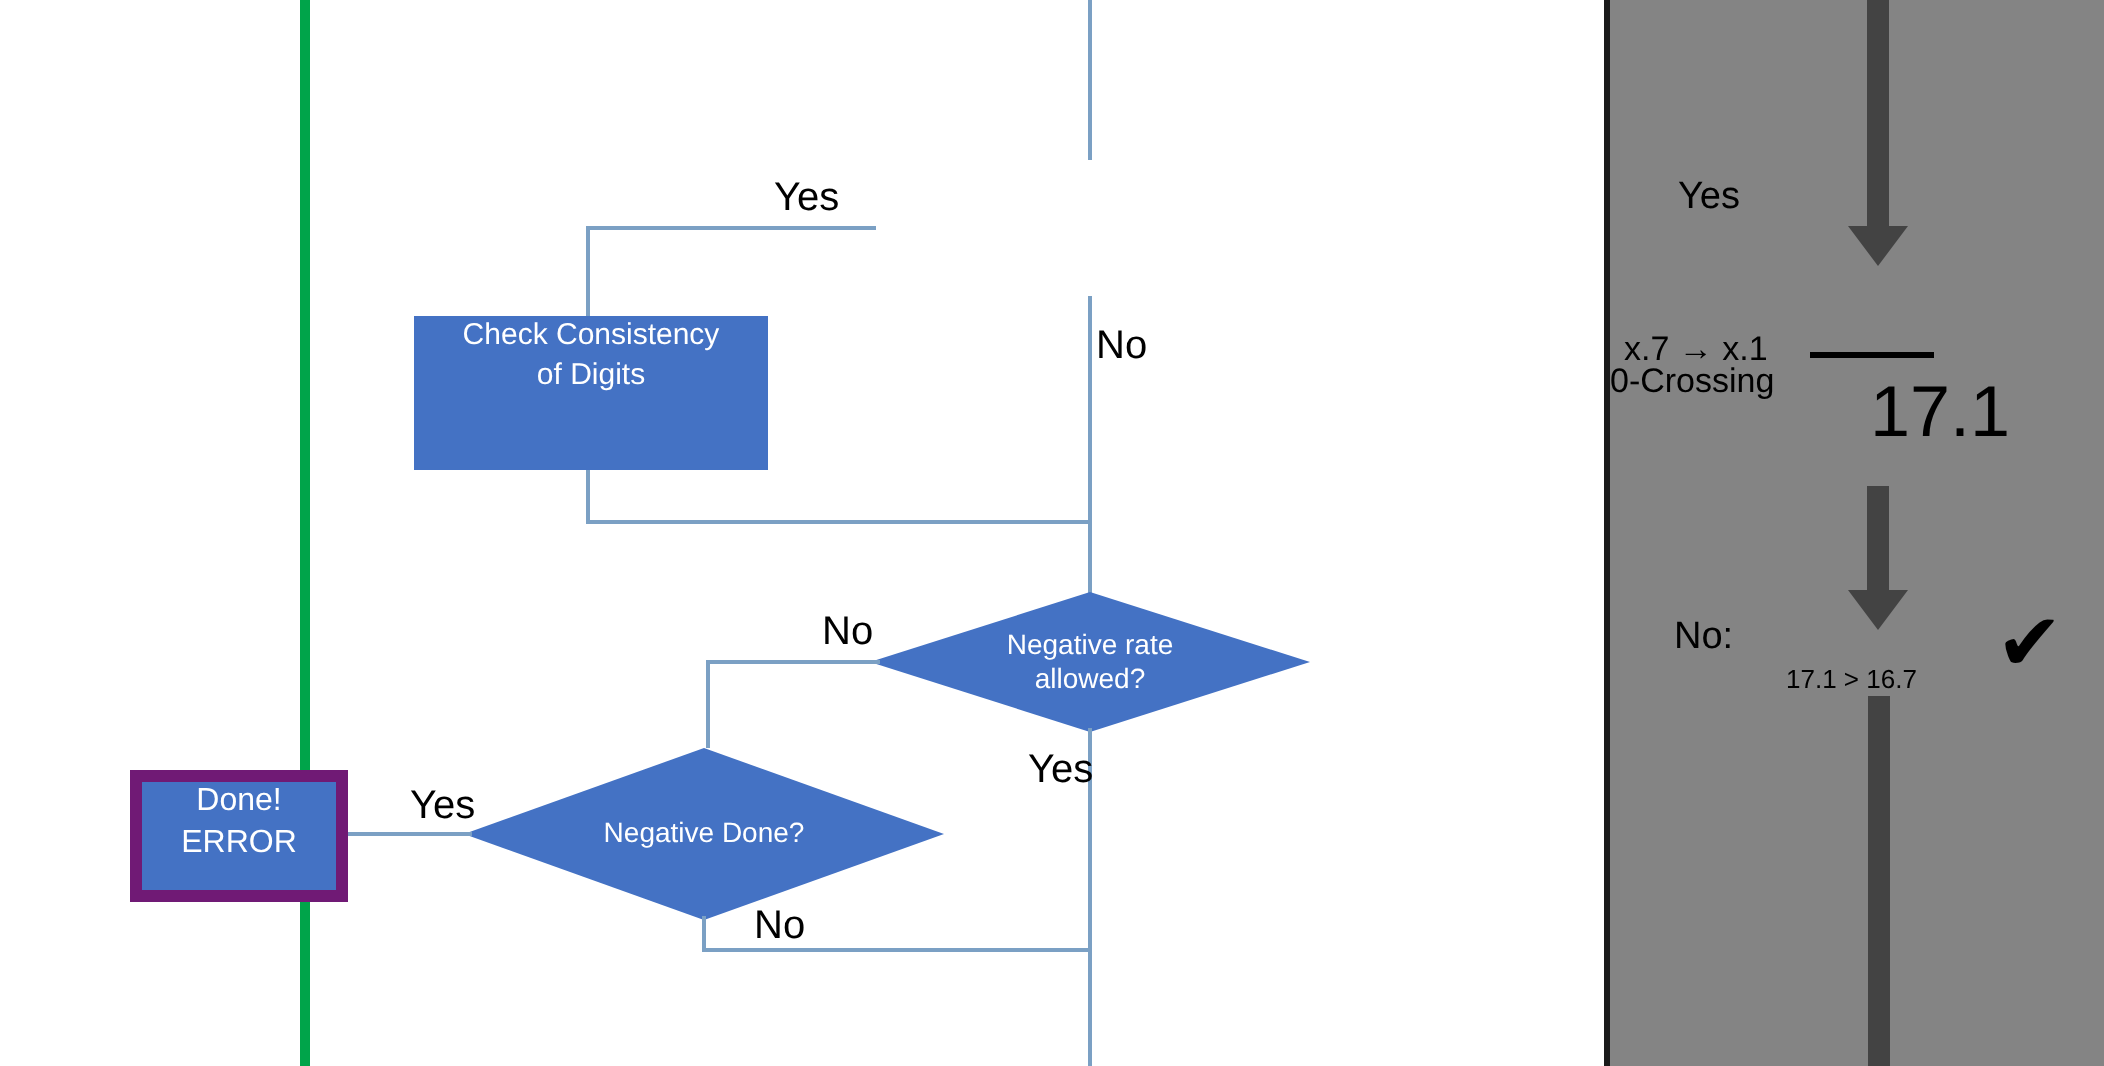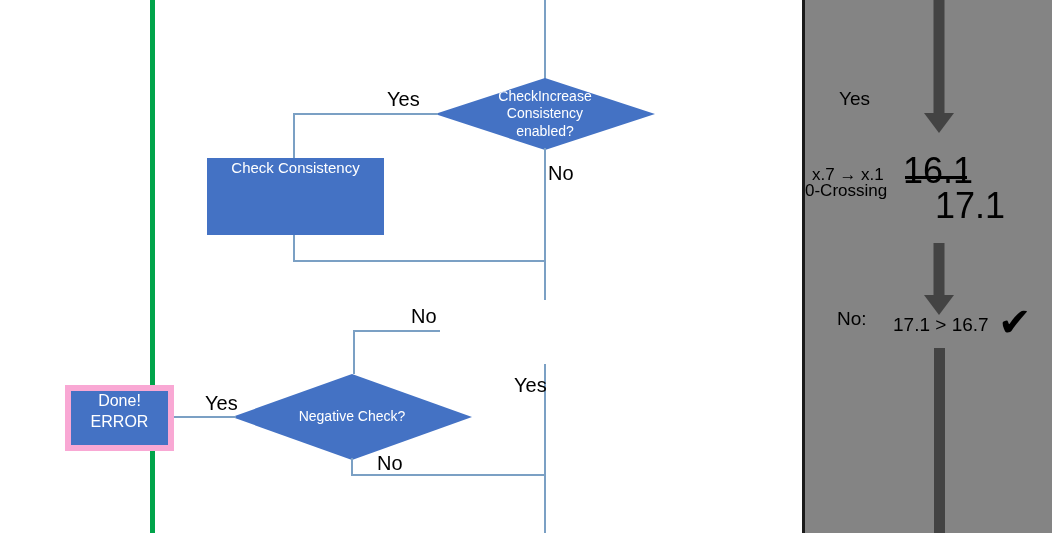--- a/index.html
+++ b/index.html
@@ -53,21 +53,21 @@
     position: absolute;
     display: flex;
     align-items: flex-start;
     justify-content: center;
     text-align: center;
     color: #ffffff;
     background: #4472C4;
     line-height: 1.3;
   }
   .box-outlined {
-    border: 6px solid #f9a8d4;
+    border: 6px solid #701a75;
     box-sizing: border-box;
   }
 
   
   .elabel {
     position: absolute;
     color: #000000;
     font-size: 20px;
     white-space: nowrap;
   }
@@ -130,54 +130,54 @@
 </style>
 </head>
 <body>
 
 <div id="canvas">
 
   <div class="green-line" style="left:150px;"></div>
 
   <div class="line line-v" style="left:544px; top:0px; height:80px;"></div>
 
-  <div class="diamond" style="left:435px; top:78px; width:220px; height:72px; font-size:14px;">
-    <span>
-      <span>CheckIncrease</span>
-      <span>Consistency</span>
-      <span>enabled?</span>
-    </span>
-  </div>
 
   <div class="line line-h" style="left:293px; top:113px; width:145px;"></div>
   <div class="line line-v" style="left:293px; top:113px; height:45px;"></div>
   <div class="elabel" style="left:387px; top:88px;">Yes</div>
 
   <div class="box" style="left:207px; top:158px; width:177px; height:77px; font-size:15px;">
     <span>
       <span style="display:block;">Check Consistency</span>
+      <span style="display:block;">of Digits</span>
     </span>
   </div>
 
   <div class="line line-v" style="left:293px; top:235px; height:27px;"></div>
   <div class="line line-h" style="left:293px; top:260px; width:253px;"></div>
 
   <div class="line line-v" style="left:544px; top:148px; height:152px;"></div>
   <div class="elabel" style="left:548px; top:162px;">No</div>
 
+  <div class="diamond" style="left:435px; top:296px; width:220px; height:70px; font-size:14px;">
+    <span>
+      <span>Negative rate</span>
+      <span>allowed?</span>
+    </span>
+  </div>
 
   <div class="line line-h" style="left:353px; top:330px; width:87px;"></div>
   <div class="line line-v" style="left:353px; top:330px; height:44px;"></div>
   <div class="elabel" style="left:411px; top:305px;">No</div>
 
   <div class="line line-v" style="left:544px; top:364px; height:169px;"></div>
   <div class="elabel" style="left:514px; top:374px;">Yes</div>
 
   <div class="diamond" style="left:232px; top:374px; width:240px; height:86px; font-size:14px;">
-    <span>Negative Check?</span>
+    <span>Negative Done?</span>
   </div>
 
   <div class="line line-h" style="left:174px; top:416px; width:62px;"></div>
   <div class="elabel" style="left:205px; top:392px;">Yes</div>
 
   <div class="box box-outlined" style="left:65px; top:385px; width:109px; height:66px; font-size:16px;">
     <span>
       <span style="display:block;">Done!</span>
       <span style="display:block;">ERROR</span>
     </span>
@@ -192,30 +192,29 @@
     <div class="garrow" style="left:119px; top:0px; width:30px; height:133px;">
       <div class="shaft" style="height:113px;"></div>
       <div class="head" style="top:113px;"></div>
     </div>
 
     <div class="gtext" style="left:34px; top:88px; font-size:19px;">Yes</div>
 
     <div class="gtext" style="left:7px; top:165px; font-size:17px;text-align:center;">x.7 → x.1</div>
     <div class="gtext" style="left:0px; top:181px; font-size:17px;text-align:center;">0-Crossing</div>
 
-    <div class="gtext" style="left:98px; top:150px; font-size:36px;">16.1</div>
     <div class="strike" style="left:100px; top:176px; width:62px;"></div>
 
     <div class="gtext" style="left:98px; top:185px; font-size:36px;margin-left:32px;">17.1</div>
 
     <div class="garrow" style="left:119px; top:243px; width:30px; height:72px;">
       <div class="shaft" style="height:52px;"></div>
       <div class="head" style="top:52px;"></div>
     </div>
 
     <div class="gtext" style="left:32px; top:308px; font-size:19px;">No:</div>
-    <div class="gtext" style="left:88px; top:314px; font-size:19px;">17.1 &gt; 16.7</div>
+    <div class="gtext" style="left:88px; top:332px; font-size:13px;">17.1 &gt; 16.7</div>
     <div class="checkmark" style="left:193px; top:302px;">✔</div>
 
     <div class="gbar" style="left:129px; top:348px; height:185px;"></div>
   </div>
 
 </div>
 
 </body></html>

